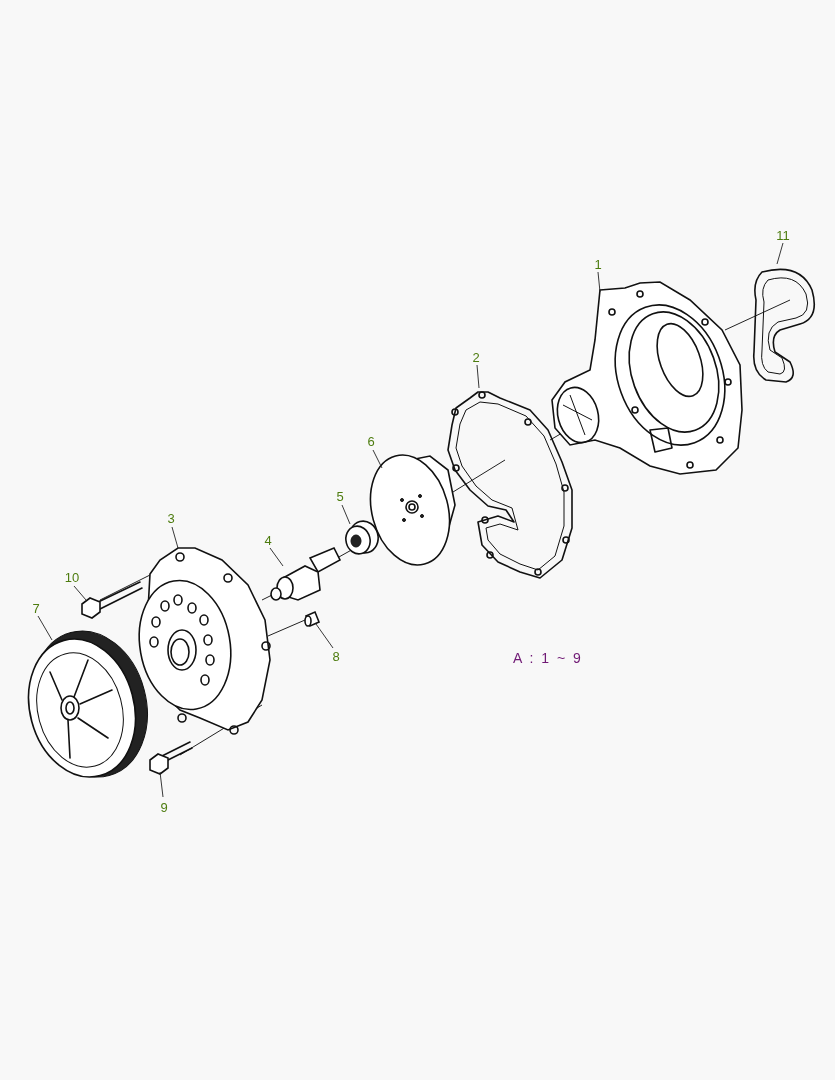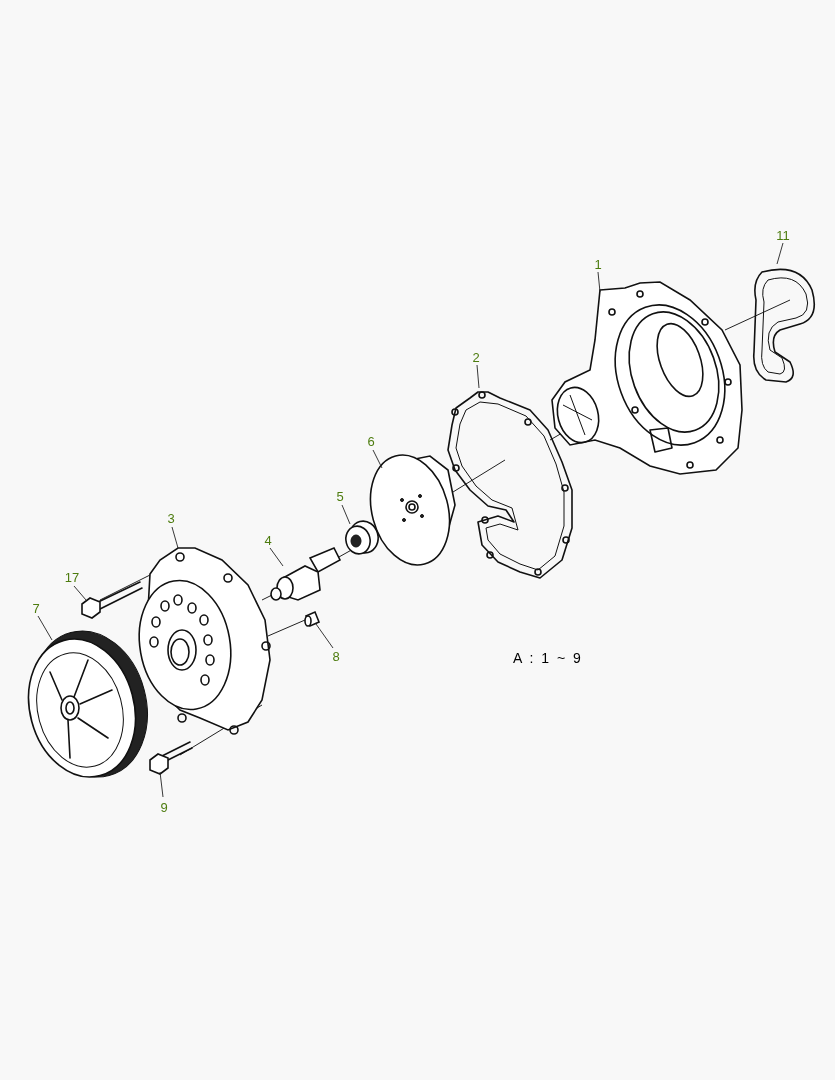--- a/index.html
+++ b/index.html
@@ -20,21 +20,21 @@
     font-size: 13px;
     color: #4d7c0f;
     line-height: 1;
     transform: translate(-50%, -50%);
     white-space: nowrap;
   }
   .note {
     position: absolute;
     font-family: "Liberation Sans", sans-serif;
     font-size: 14px;
-    color: #000000;
+    color: #701a75;
     letter-spacing: 2px;
     white-space: nowrap;
   }
   svg .ln { fill: none; stroke: #111; stroke-width: 1.6; stroke-linejoin: round; stroke-linecap: round; }
   svg .thin { fill: none; stroke: #111; stroke-width: 1; }
   svg .fillw { fill: #fff; stroke: #111; stroke-width: 1.6; }
   svg .dark { fill: #222; stroke: #111; stroke-width: 1; }
   svg .leader { stroke: #222; stroke-width: 0.9; fill: none; }
   svg .axis { stroke: #222; stroke-width: 1; fill: none; }
 </style>
@@ -186,18 +186,18 @@
   
   <span class="callout" style="left:598px;top:264px">1</span>
   <span class="callout" style="left:476px;top:357px">2</span>
   <span class="callout" style="left:171px;top:518px">3</span>
   <span class="callout" style="left:268px;top:540px">4</span>
   <span class="callout" style="left:340px;top:496px">5</span>
   <span class="callout" style="left:371px;top:441px">6</span>
   <span class="callout" style="left:36px;top:608px">7</span>
   <span class="callout" style="left:336px;top:656px">8</span>
   <span class="callout" style="left:164px;top:807px">9</span>
-  <span class="callout" style="left:72px;top:577px">17</span>
+  <span class="callout" style="left:72px;top:577px">10</span>
   <span class="callout" style="left:783px;top:235px">11</span>
 
   
   <span class="note" style="left:513px;top:650px">A : 1 ~ 9</span>
 </div>
 
 </body></html>

